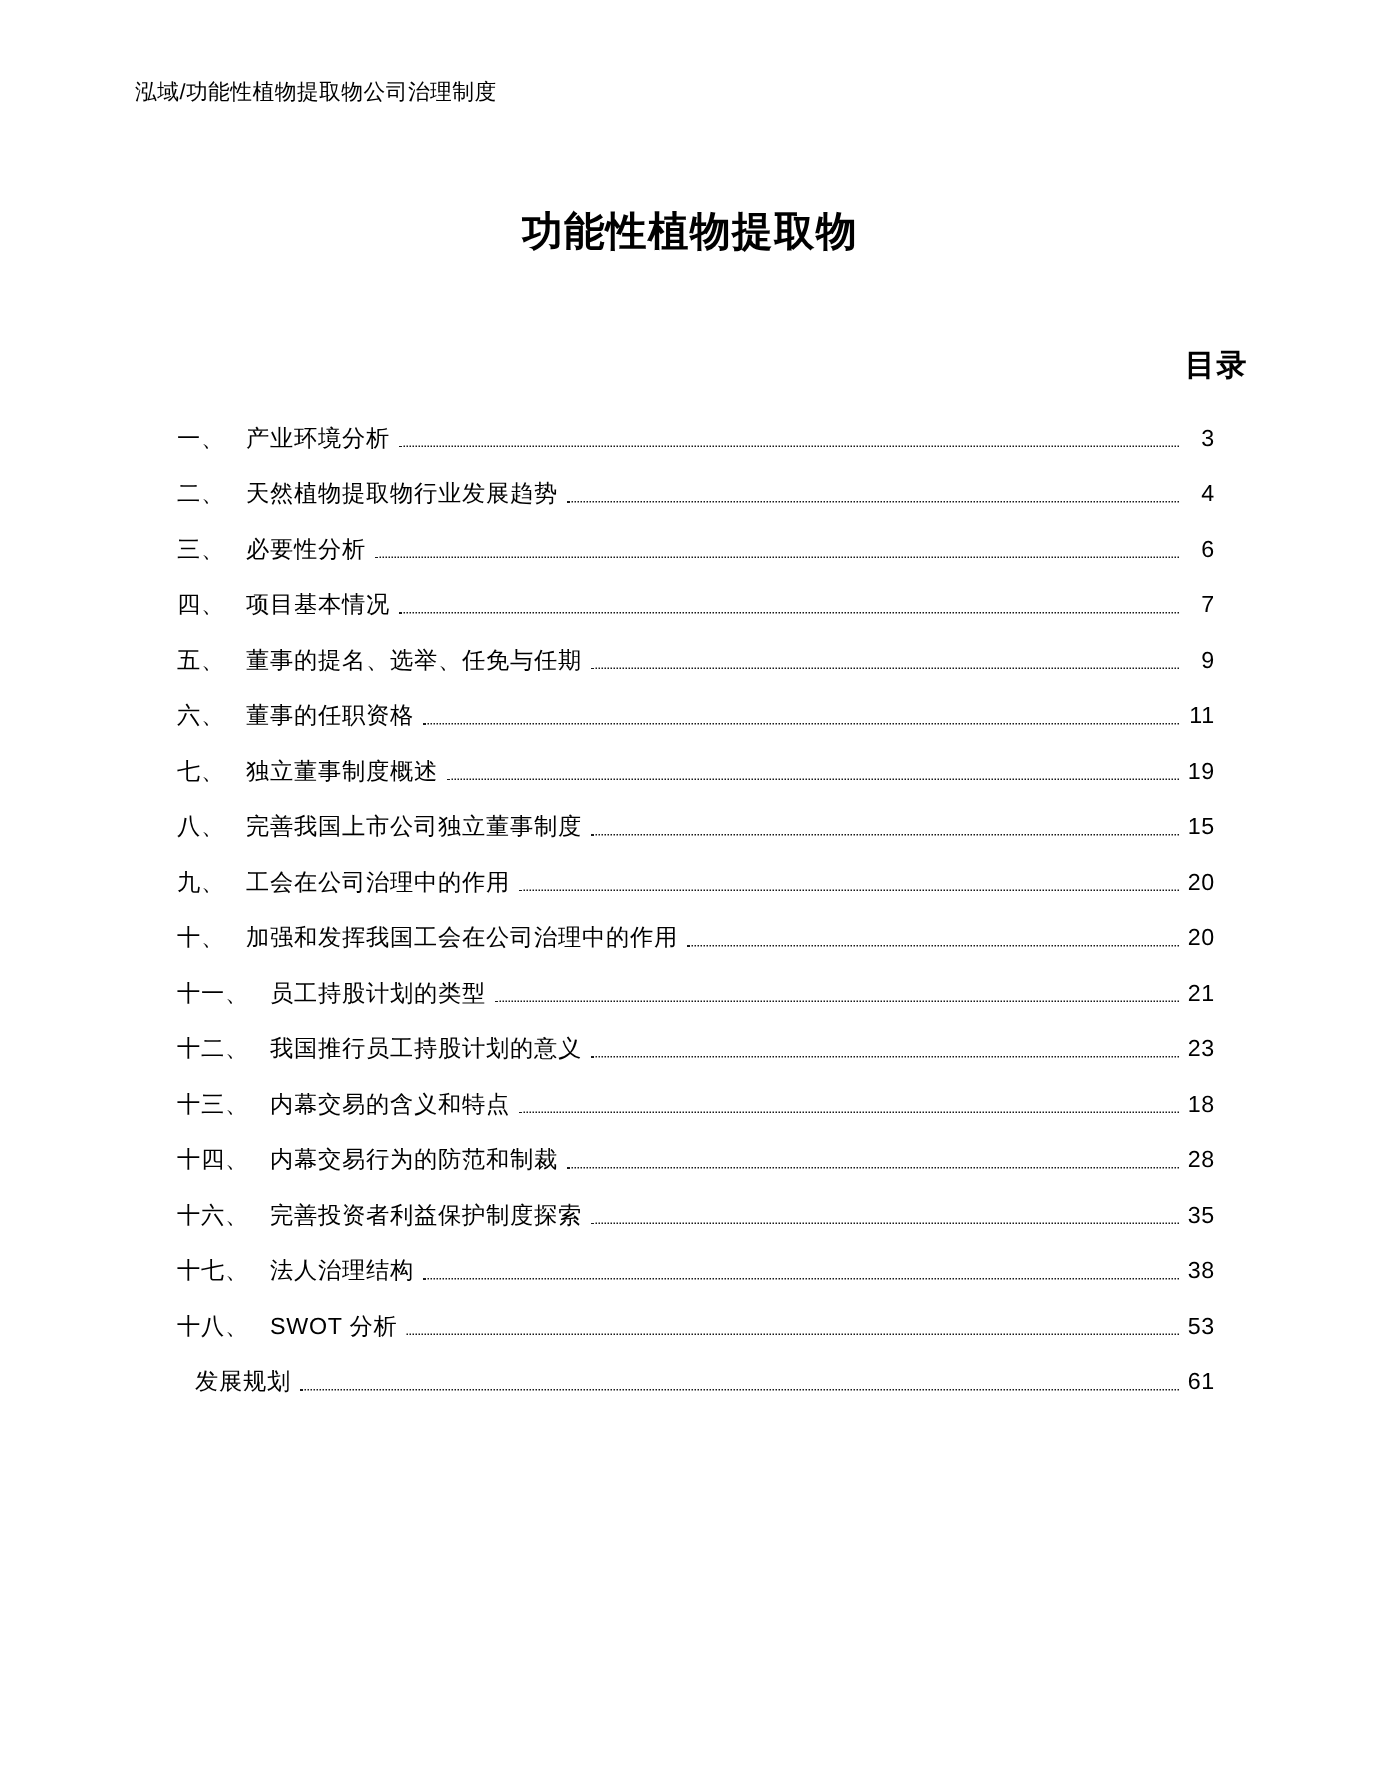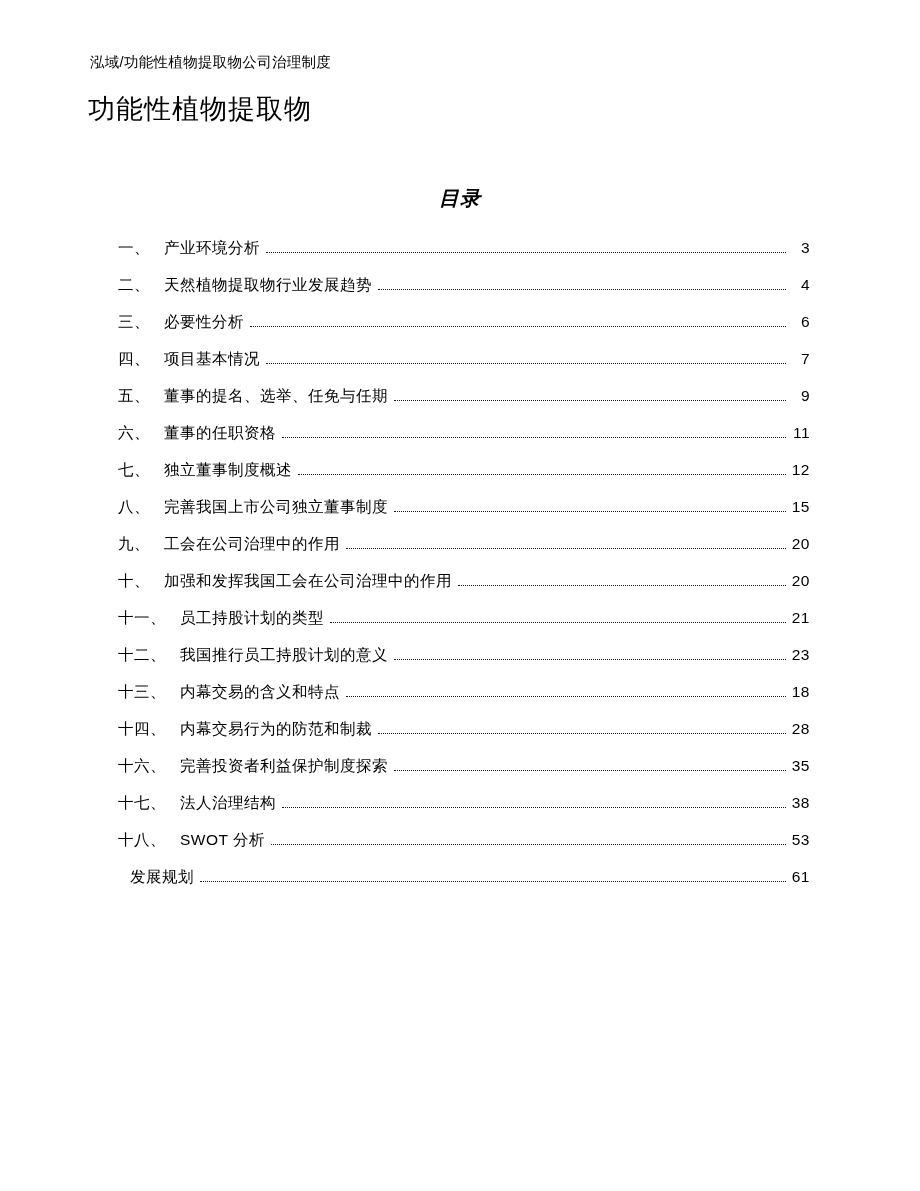--- a/index.html
+++ b/index.html
@@ -23,38 +23,37 @@
     position: relative;
   }
   .header-line {
     font-size: 14.5px;
     color: #000;
     letter-spacing: 0.3px;
     margin: 0 0 0 2px;
     line-height: 1.4;
   }
   .doc-title {
-    text-align: left;
+    text-align: center;
     font-size: 27px;
-    font-weight: normal;
+    font-weight: bold;
     letter-spacing: 1px;
-    margin-top: 24px;
+    margin-top: 69px;
     line-height: 1.0;
   }
   .doc-title .line2 {
     display: block;
     margin-top: 36px;
   }
   .toc-heading {
-    text-align: center;
+    text-align: right;
     font-size: 20px;
     font-weight: bold;
     margin-top: 62px;
     letter-spacing: 1px;
-    font-style: italic;
   }
   .toc {
     margin-top: 28px;
     padding: 0 22px 0 30px;
   }
   .toc-entry {
     display: flex;
     align-items: flex-end;
     font-size: 15.5px;
     line-height: 1.0;
@@ -141,21 +140,21 @@
       <span class="toc-num">六、</span>
       <span class="toc-label">董事的任职资格</span>
       <span class="toc-dots"></span>
       <span class="toc-page">11</span>
     </div>
 
     <div class="toc-entry">
       <span class="toc-num">七、</span>
       <span class="toc-label">独立董事制度概述</span>
       <span class="toc-dots"></span>
-      <span class="toc-page">12</span>
+      <span class="toc-page">19</span>
     </div>
 
     <div class="toc-entry">
       <span class="toc-num">八、</span>
       <span class="toc-label">完善我国上市公司独立董事制度</span>
       <span class="toc-dots"></span>
       <span class="toc-page">15</span>
     </div>
 
     <div class="toc-entry">

